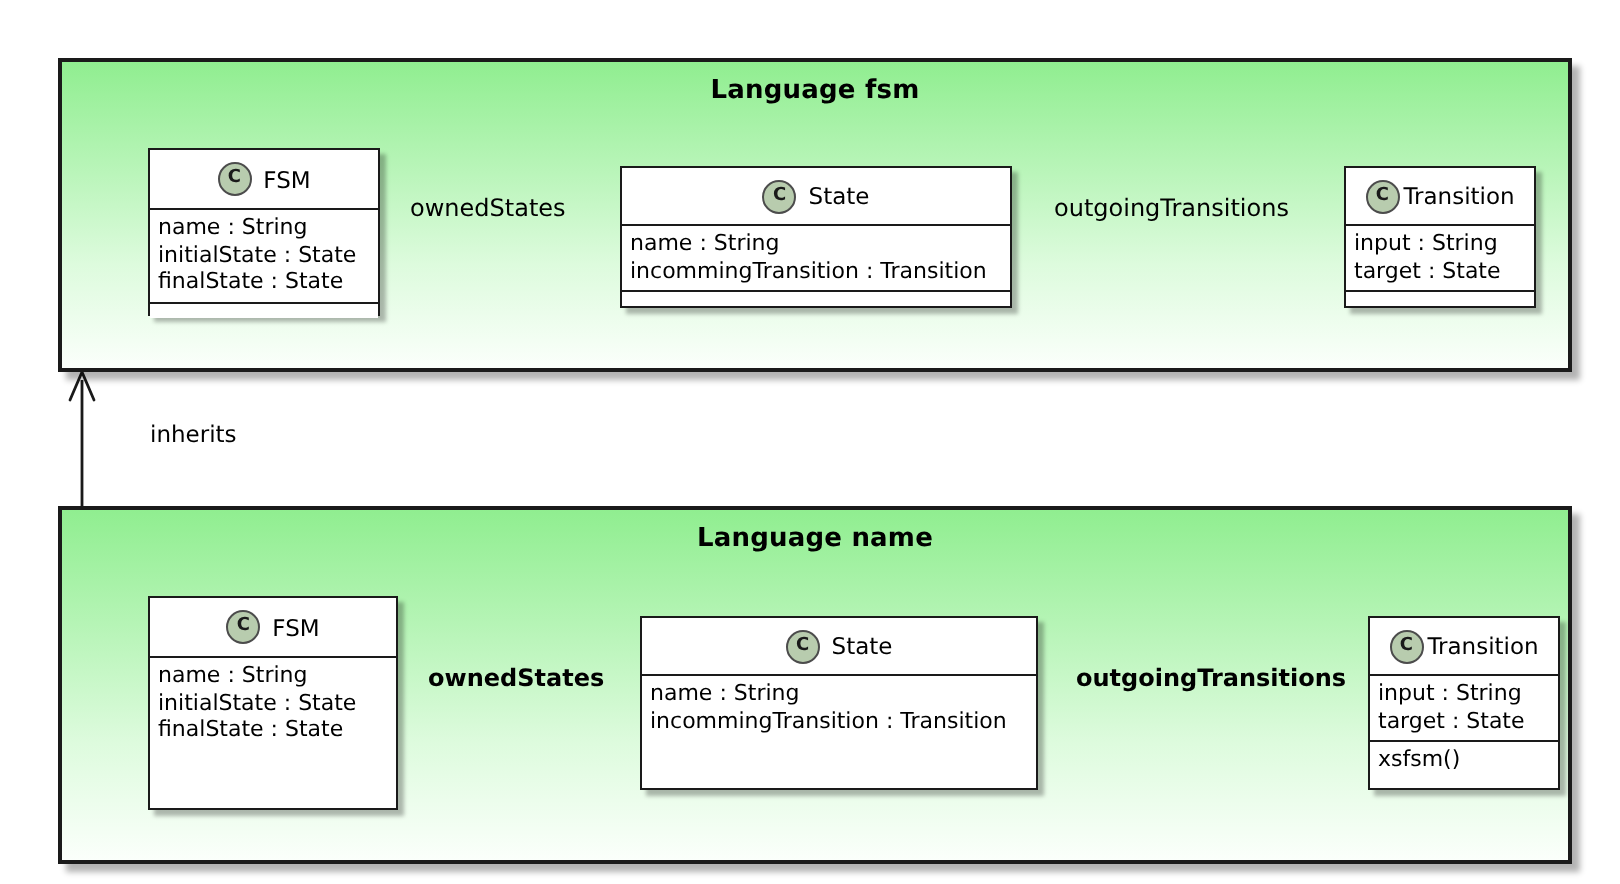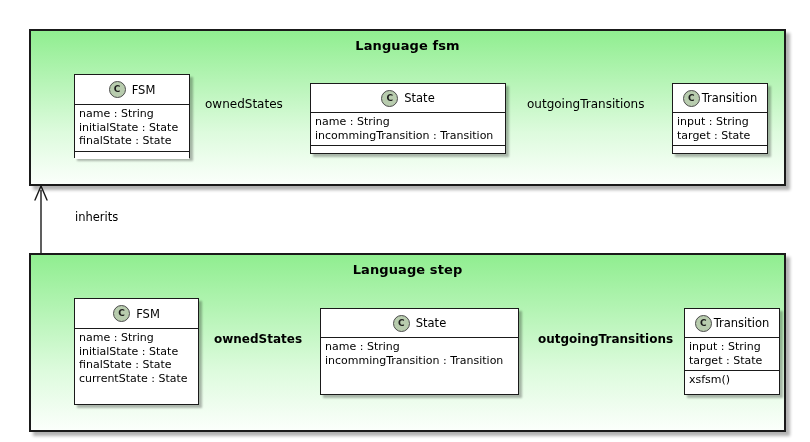--- a/index.html
+++ b/index.html
@@ -190,33 +190,32 @@
     </div>
     <div class="uml-compartment empty"></div>
   </div>
 
   <div class="assoc-label" style="left:205px; top:97px;">ownedStates</div>
   <div class="assoc-label" style="left:527px; top:97px;">outgoingTransitions</div>
 
   <div class="inherits-label" style="left:38px; top:210px;margin-left:37px;">inherits</div>
 
   <div class="package" style="left:29px; top:253px; width:757px; height:179px;">
-    <div class="package-title" style="top:7px;">Language step</div>
+    <div class="package-title" style="top:7px;">Language name</div>
   </div>
 
   <div class="uml-class" style="left:74px; top:298px; width:125px; height:107px;">
     <div class="uml-header" style="height:30px;">
       <span class="class-icon">C</span>
       <span class="class-name">FSM</span>
     </div>
     <div class="uml-compartment">
       <div class="member">name : String</div>
       <div class="member">initialState : State</div>
       <div class="member">finalState : State</div>
-      <div class="member">currentState : State</div>
     </div>
   </div>
 
   <div class="uml-class" style="left:320px; top:308px; width:199px; height:87px;">
     <div class="uml-header" style="height:29px;">
       <span class="class-icon">C</span>
       <span class="class-name">State</span>
     </div>
     <div class="uml-compartment">
       <div class="member">name : String</div>

